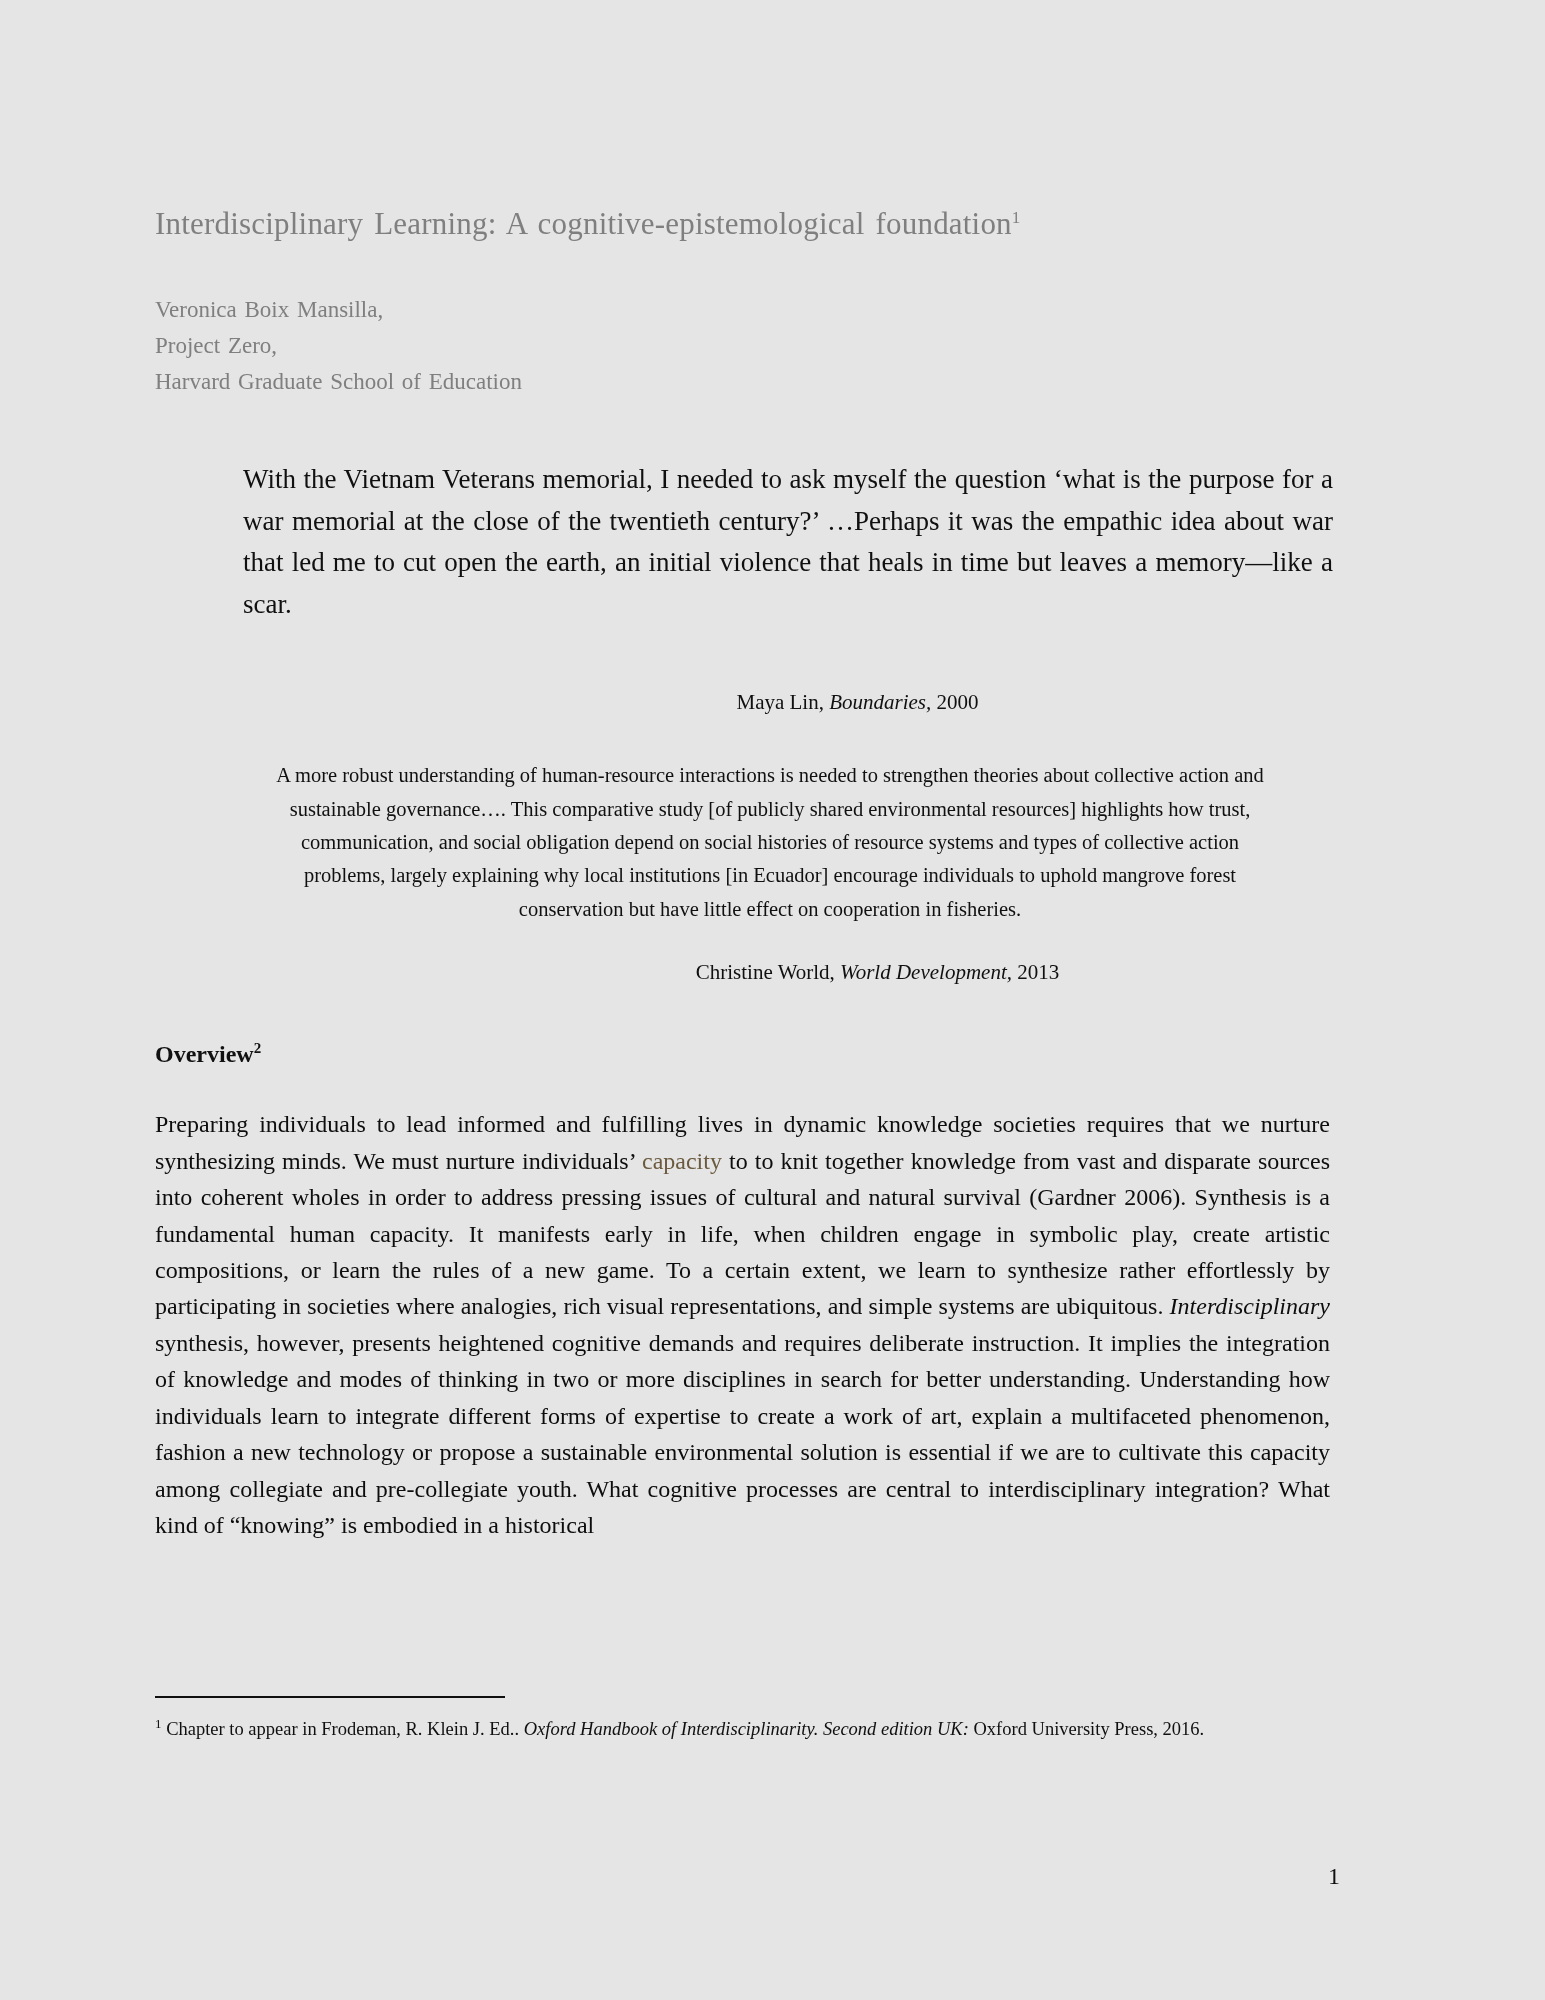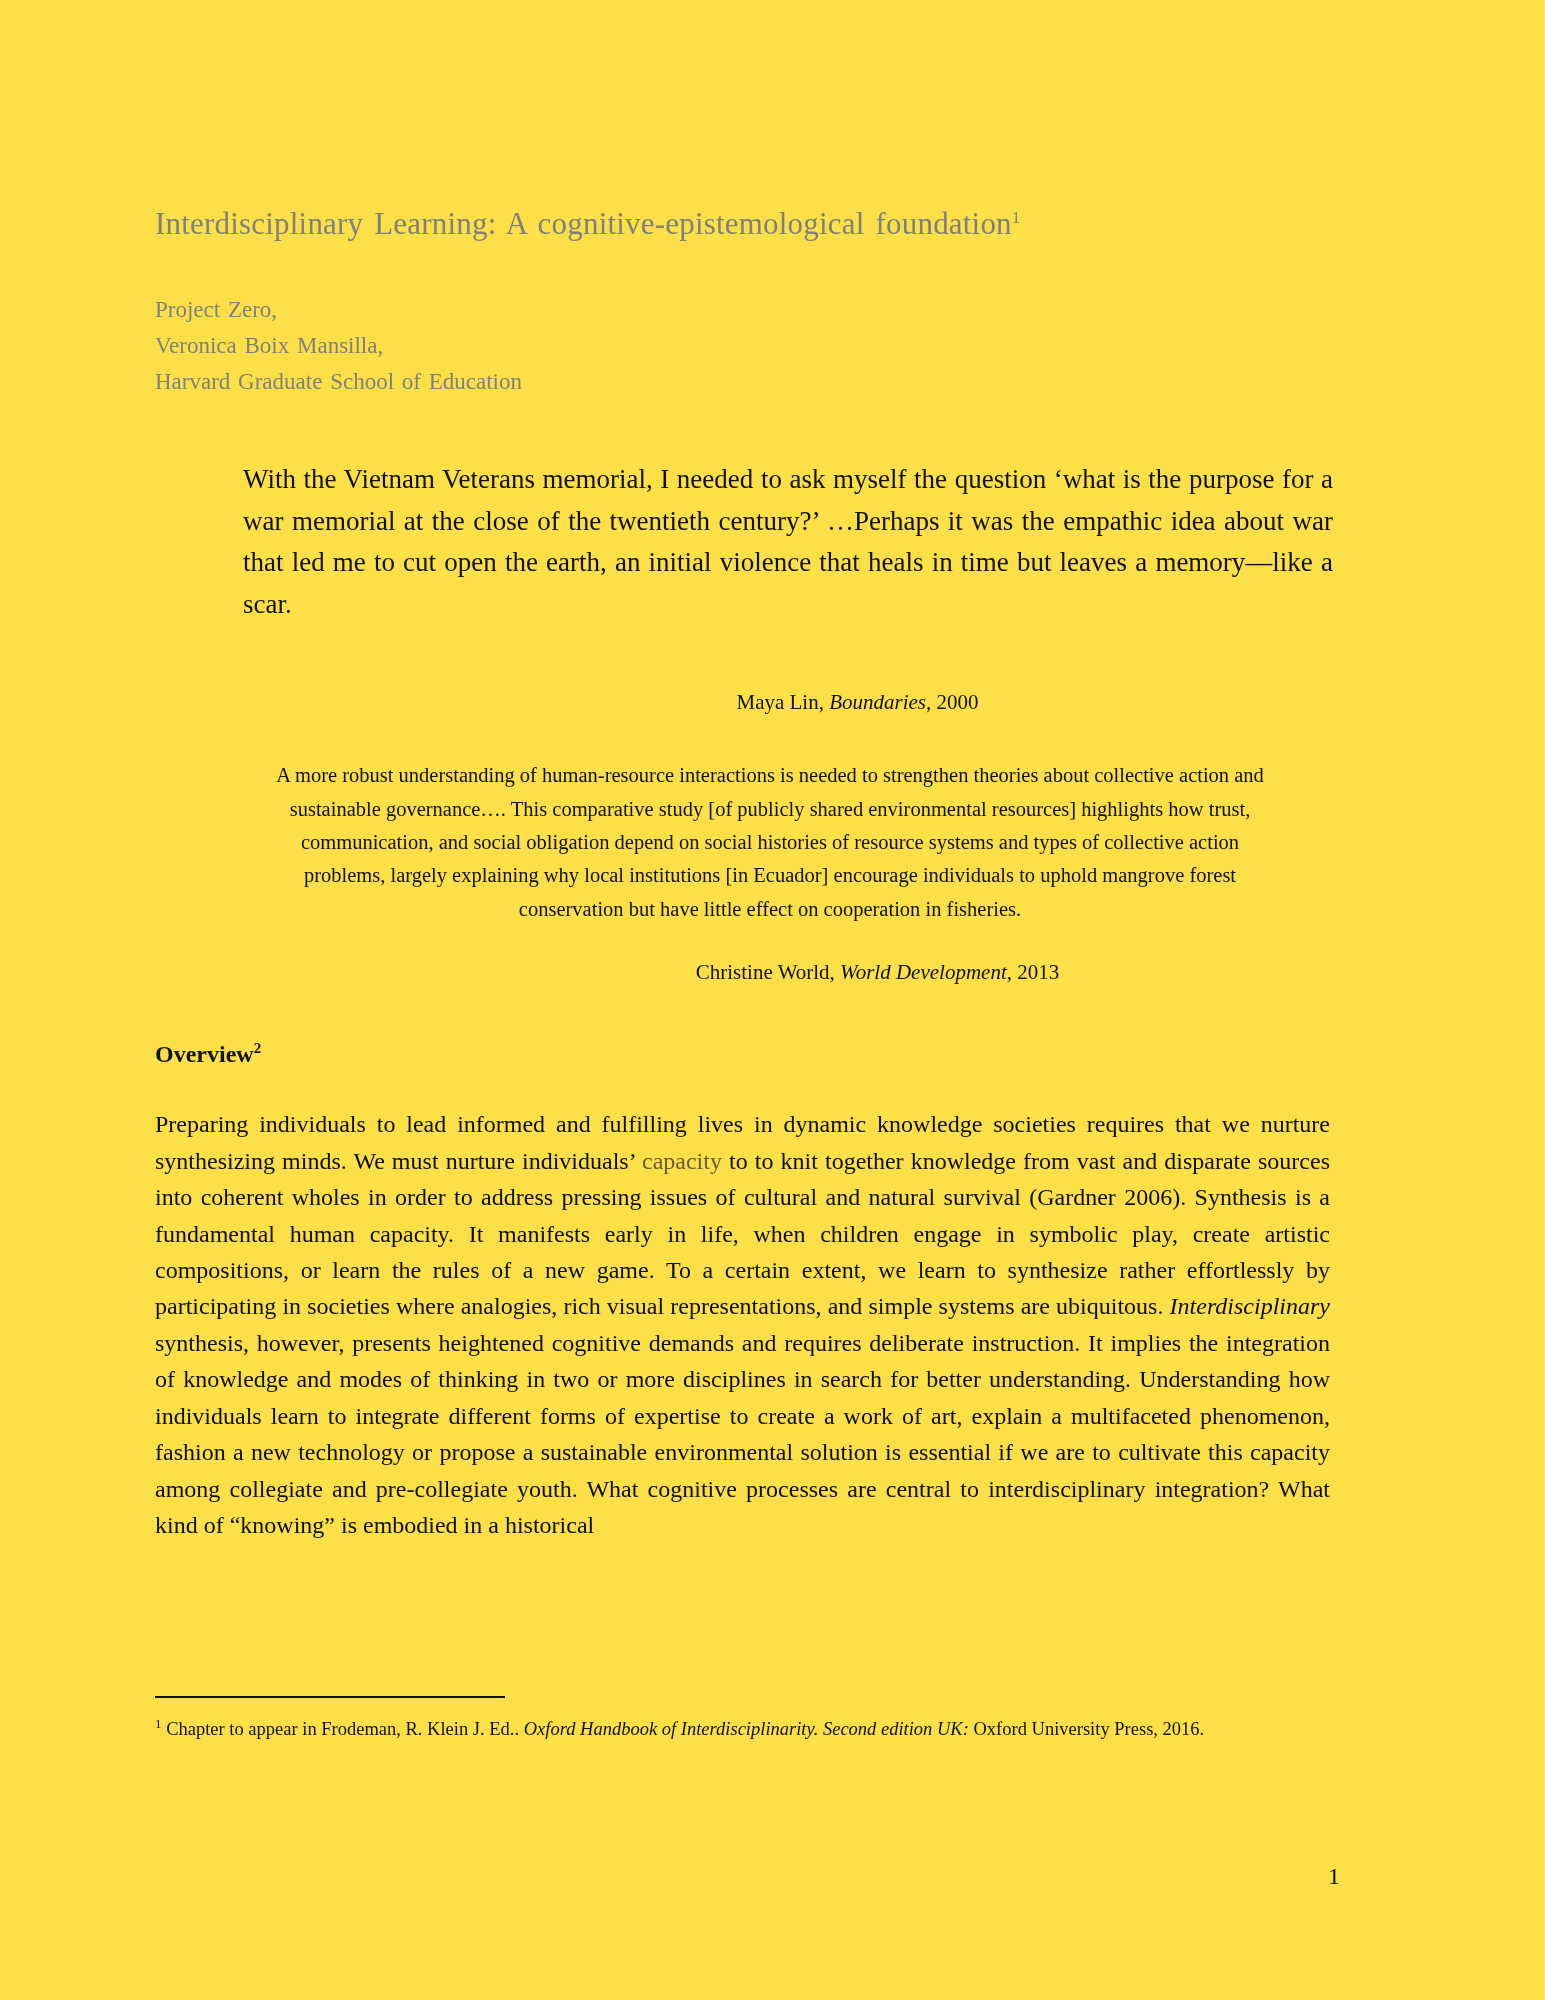--- a/index.html
+++ b/index.html
@@ -8,21 +8,21 @@
     background: #ffffff;
   }
   body {
     font-family: "Liberation Serif", "DejaVu Serif", serif;
     color: #111111;
   }
   .page {
     position: relative;
     width: 1545px;
     height: 2000px;
-    background: #fde047;
+    background: #e5e5e5;
     box-sizing: border-box;
     padding: 150px 215px 0 155px;
     overflow: hidden;
   }
 
   
   .doc-title {
     font-size: 31px;
     color: #7f7f7f;
     line-height: 1.25;
@@ -140,22 +140,22 @@
   }
 </style>
 </head>
 <body>
 
 <div class="page">
 
   <h1 class="doc-title"><span>Interdisciplinary  Learning:   A cognitive-epistemological  foundation</span><sup>1</sup></h1>
 
   <div class="author-block">
+    <span class="author-line">Veronica  Boix  Mansilla,</span>
     <span class="author-line">Project Zero,</span>
-    <span class="author-line">Veronica  Boix  Mansilla,</span>
     <span class="author-line">Harvard  Graduate  School  of Education</span>
   </div>
 
   <blockquote class="quote-1">With  the  Vietnam  Veterans  memorial,  I  needed  to  ask  myself  the  question ‘what  is  the  purpose  for  a  war memorial  at the close of the twentieth century?’ …Perhaps it was the empathic idea about war that led me to cut open the earth, an initial  violence that heals in time  but leaves a memory—like  a  scar.</blockquote>
 
   <div class="attrib"><span>Maya Lin,</span> <em>Boundaries,</em> <span>2000</span></div>
 
   <blockquote class="quote-2">A more  robust understanding of human-resource interactions is needed to strengthen theories about collective action and sustainable governance….  This comparative study [of publicly  shared environmental resources] highlights how trust, communication,  and social obligation depend on social  histories of resource systems and types of collective  action problems,  largely  explaining  why local institutions [in Ecuador] encourage individuals  to uphold mangrove forest conservation but have little effect on cooperation in fisheries.</blockquote>
 
   <div class="attrib-2"><span>Christine World,</span> <em>World Development,</em> <span>2013</span></div>

